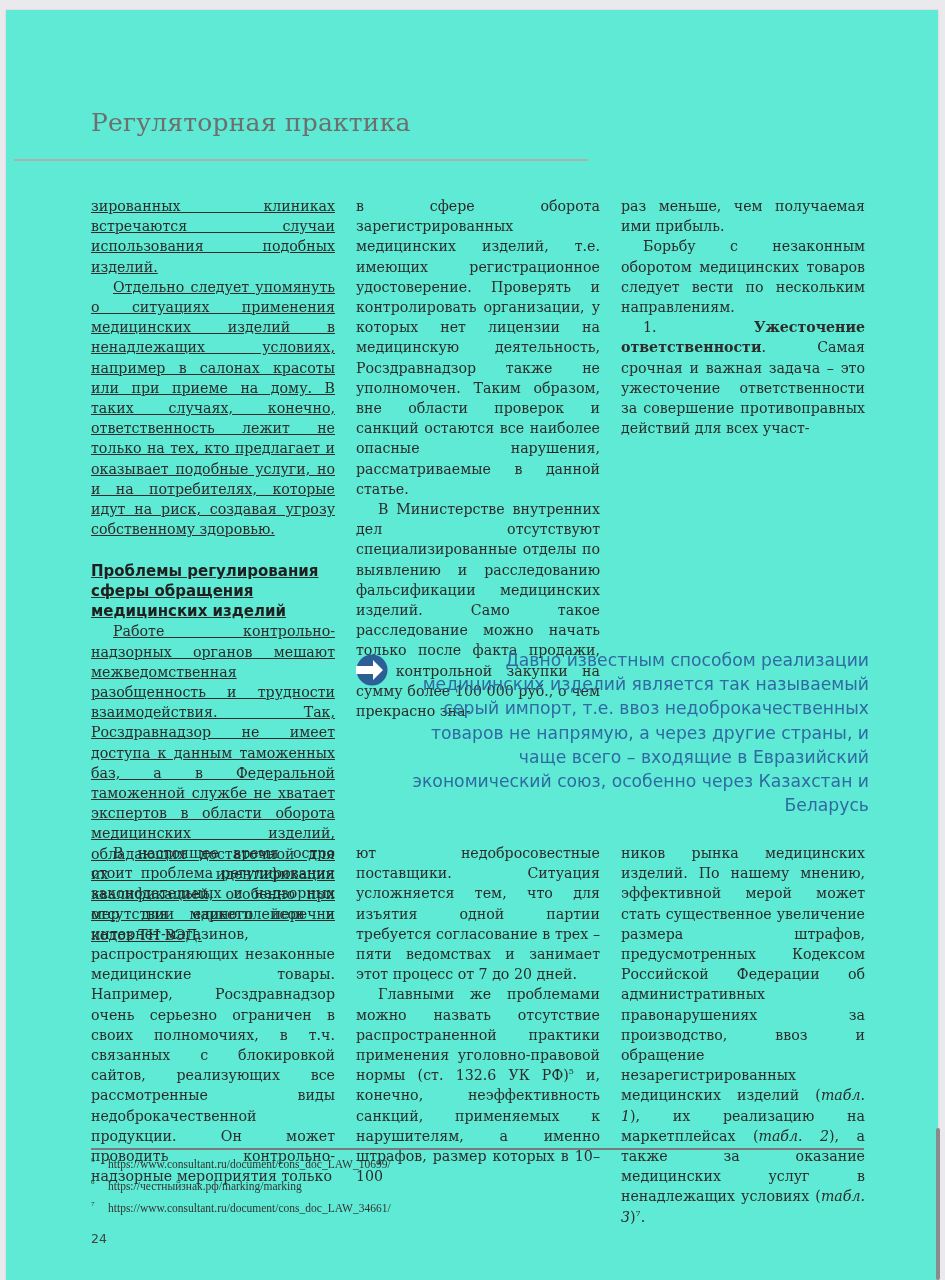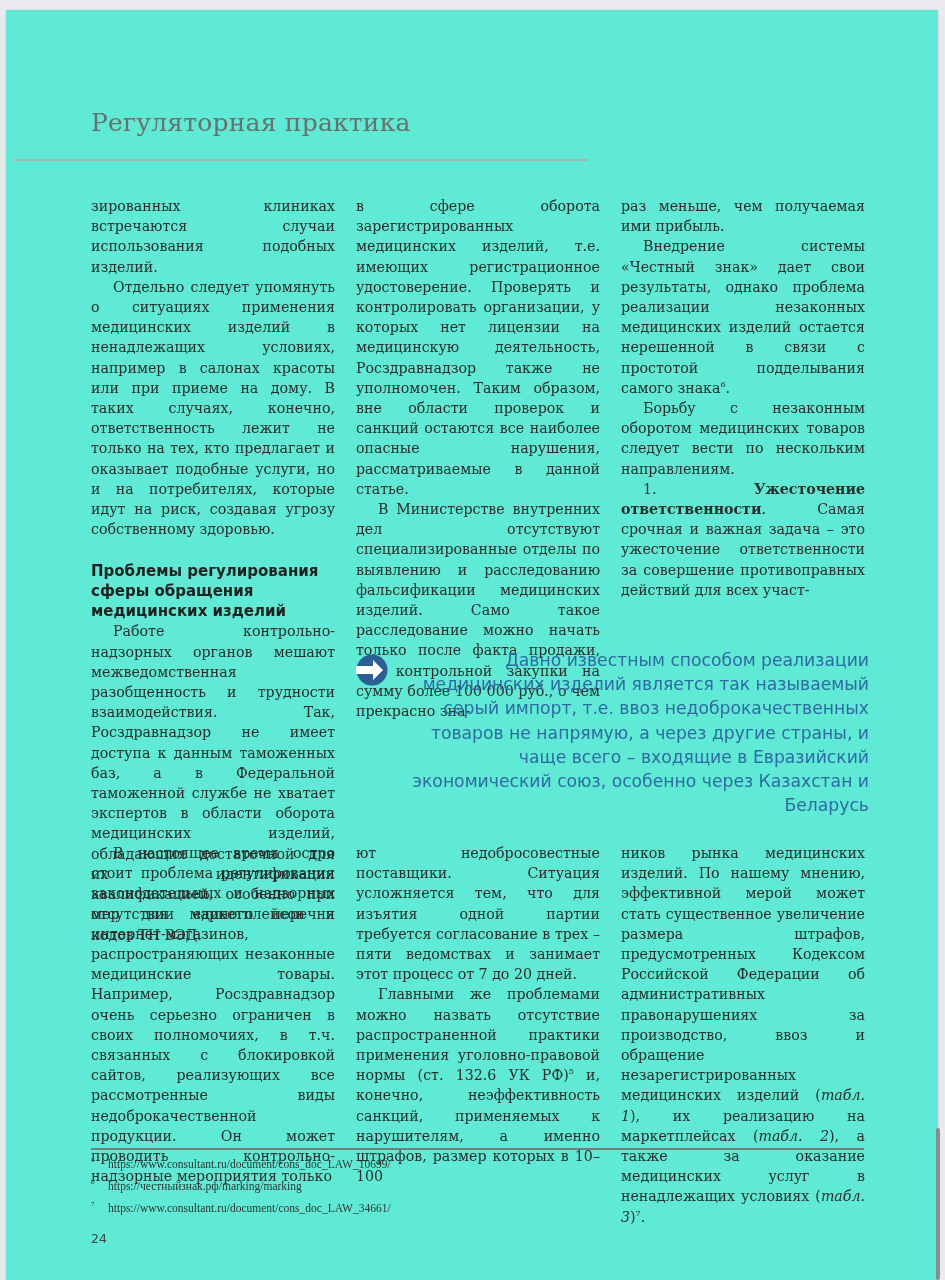--- a/index.html
+++ b/index.html
@@ -31,21 +31,21 @@
       color: #2c2c2c;
       hyphens: manual;
     }
     .col p { margin: 0; }
     .col p.indent { text-indent: 22px; }
     .col h3 {
       font-family: "DejaVu Sans", sans-serif; font-weight: bold;
       font-size: 15px; line-height: 20px; margin: 22px 0 0 0; color: #1f1f1f;
       text-align: left;
     }
-    .col1 { left: 85px; top: 186px; }
+    .col1 { left: 85px; top: 186px; text-decoration: underline; }
     .col2 { left: 350px; top: 186px; }
     .col3 { left: 615px; top: 186px; }
     .col1b { left: 85px; top: 833px; }
     .col2b { left: 350px; top: 833px; }
     .col3b { left: 615px; top: 833px; }
     .callout {
       position: absolute; left: 350px; top: 638px; width: 510px;
     }
     .callout-icon {
       position: absolute; left: 0; top: 6px; width: 32px; height: 32px;
@@ -94,21 +94,20 @@
     <p class="indent">Работе контрольно-надзорных органов мешают межведомственная разобщенность и трудности взаимодействия. Так, Росздравнадзор не имеет доступа к данным таможенных баз, а в Федеральной таможенной службе не хватает экспертов в области оборота медицинских изделий, обладающих достаточной для их идентификации квалификацией, особенно при отсутствии единого перечня кодов ТН ВЭД.</p>
   </div>
 
   <div class="col col2">
     <p>в сфере оборота зарегистрированных медицинских изделий, т.е. имеющих регистрационное удостоверение. Проверять и контролировать организации, у которых нет лицензии на медицинскую деятельность, Росздравнадзор также не уполномочен. Таким образом, вне области проверок и санкций остаются все наиболее опасные нарушения, рассматриваемые в данной статье.</p>
     <p class="indent">В Министерстве внутренних дел отсутствуют специализированные отделы по выявлению и расследованию фальсификации медицинских изделий. Само такое расследование можно начать только после факта продажи, т.е. контрольной закупки на сумму более 100 000 руб., о чем прекрасно зна-</p>
   </div>
 
   <div class="col col3">
     <p>раз меньше, чем получаемая ими прибыль.</p>
-    <p class="indent"><span>Внедрение системы «Честный знак» дает свои результаты, однако проблема реализации незаконных медицинских изделий остается нерешенной в связи с простотой подделывания самого знака</span><sup>6</sup><span>.</span></p>
     <p class="indent">Борьбу с незаконным оборотом медицинских товаров следует вести по нескольким направлениям.</p>
     <p class="indent"><span>1. </span><b>Ужесточение ответственности</b><span>. Самая срочная и важная задача – это ужесточение ответственности за совершение противоправных действий для всех участ-</span></p>
   </div>
 
   <div class="callout">
     <svg class="callout-icon" viewBox="0 0 32 32">
       <circle cx="16" cy="16" r="15.5" fill="#2b5f95"></circle>
       <path d="M0 12 H17 V6 L27 16 L17 26 V20 H0 Z" fill="#ffffff"></path>
     </svg>
     <p class="callout-text">Давно известным способом реализации медицинских изделий является так называемый серый импорт, т.е. ввоз недоброкачественных товаров не напрямую, а через другие страны, и чаще всего – входящие в Евразийский экономический союз, особенно через Казахстан и Беларусь</p>

